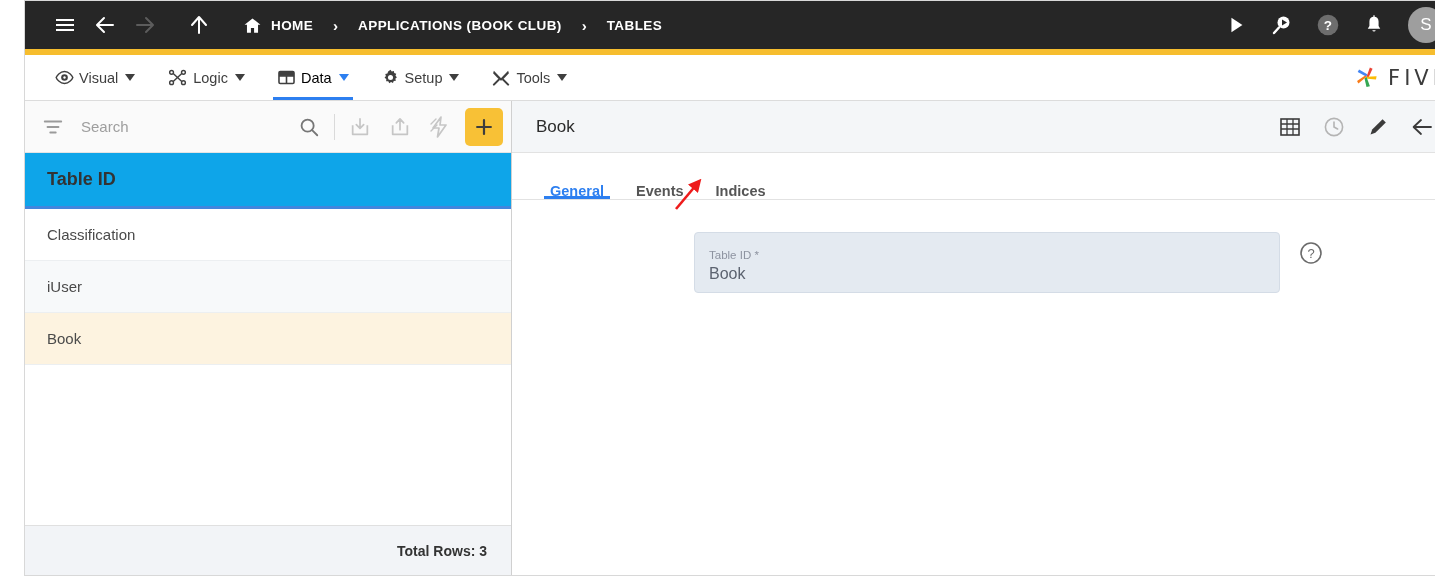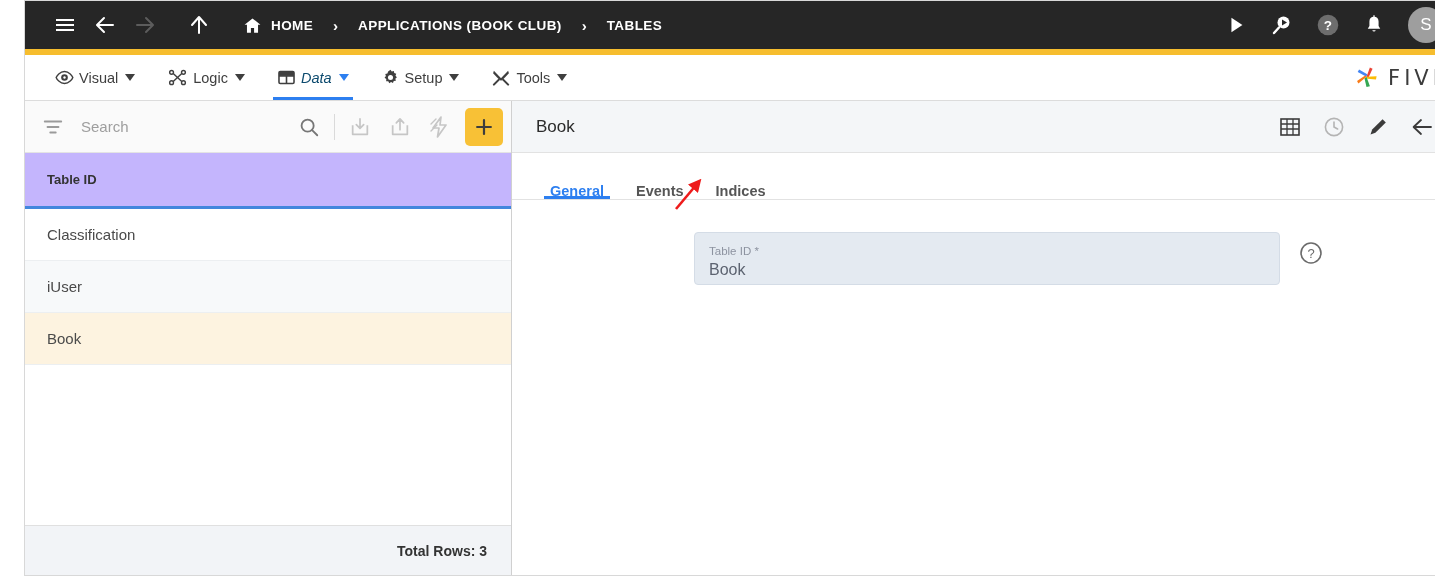--- a/index.html
+++ b/index.html
@@ -62,21 +62,21 @@
     padding-left: 14px;
     position: relative;
   }
   .menu-item {
     display: flex; align-items: center; gap: 9px;
     padding: 0 16px; cursor: pointer;
     font-size: 14.5px; color: #3f3f3f;
     position: relative;
   }
   .menu-item .mlabel { display: flex; align-items: center; gap: 5px; }
-  .menu-item.active .mlabel { color: #0c4a6e; font-style: italic; }
+  .menu-item.active .mlabel { color: #000000; }
   .menu-item.active::after {
     content: ""; position: absolute;
     left: 12px; right: 12px; bottom: 0; height: 3px;
     background: #2d7ff0;
   }
   .caret {
     width: 0; height: 0;
     border-left: 5px solid transparent;
     border-right: 5px solid transparent;
     border-top: 7px solid #3f3f3f;
@@ -124,22 +124,22 @@
   .vdiv { width: 1px; height: 26px; background: #dadada; margin: 0 5px; }
   .plus-btn {
     width: 38px; height: 38px; border-radius: 5px;
     background: #f8c136; display: flex; align-items: center; justify-content: center;
     cursor: pointer; margin-left: 5px;
   }
   .list-head {
     height: 56px; min-height: 56px;
     display: flex; align-items: center;
     padding: 0 22px;
-    background: #c4b5fd;
-    font-size: 13px; font-weight: bold; color: #333;
+    background: #0ea5e9;
+    font-size: 18px; font-weight: bold; color: #333;
     border-bottom: 3px solid #4286dd;
   }
   .rows { flex: 1; overflow: hidden; background: #ffffff; }
   .row {
     height: 52px; display: flex; align-items: center;
     padding: 0 22px; font-size: 15px; color: #4a4a4a;
     border-bottom: 1px solid #eceff1; cursor: pointer;
   }
   .row.alt { background: #f7f9fa; }
   .row.selected { background: #fdf3e0; }
@@ -181,21 +181,21 @@
   .tab.active::after {
     content: ""; position: absolute; left: 10px; right: 10px; bottom: 0;
     height: 3px; background: #2d7ff0;
   }
   .form-area { flex: 1; position: relative; padding-top: 32px; }
   .field-row {
     display: flex; align-items: flex-start;
     padding-left: 182px;
   }
   .field {
-    width: 586px; height: 53px;
+    width: 586px; height: 61px;
     background: #e4eaf1;
     border: 1px solid #d4dce6;
     border-radius: 4px;
     padding: 6px 14px 0 14px;
     display: flex; flex-direction: column; justify-content: center;
     cursor: text;
   }
   .field-label { font-size: 11.5px; color: #8d93a0; line-height: 15px; }
   .field-value { font-size: 16px; color: #5c6370; line-height: 21px; }
   .help-ico { margin-left: 18px; margin-top: 8px; cursor: pointer; }

